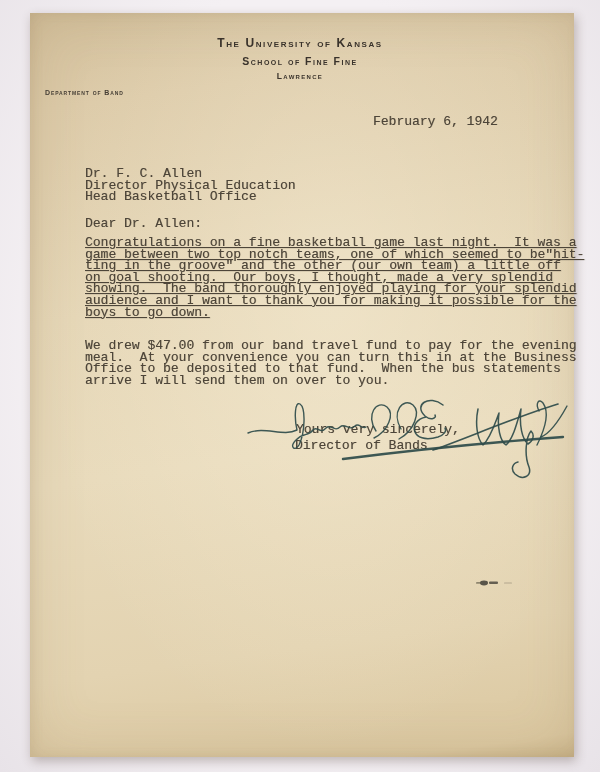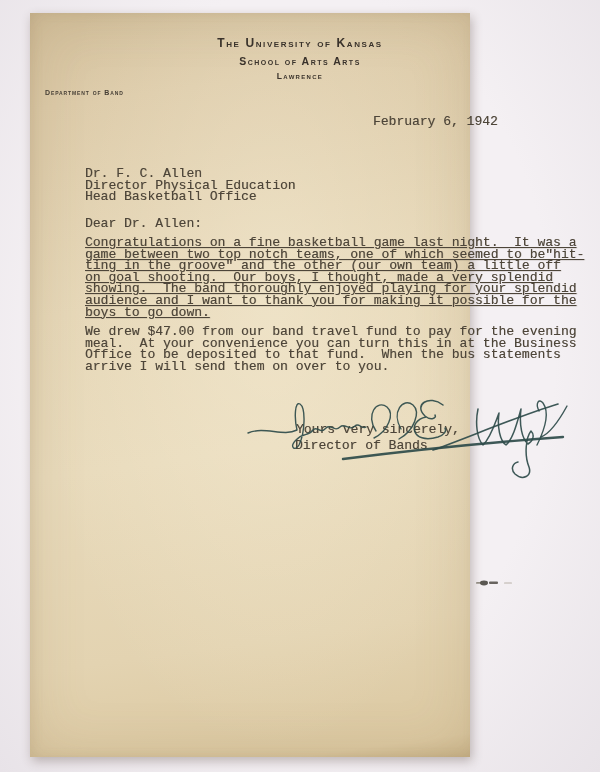--- a/index.html
+++ b/index.html
@@ -6,21 +6,21 @@
     margin: 0; padding: 0;
     width: 600px; height: 772px;
     overflow: hidden;
     background: radial-gradient(ellipse at 50% 45%, #f4f0f3 60%, #e8e3e8 100%);
     font-family: "Liberation Sans", sans-serif;
   }
   .scene { position: relative; width: 600px; height: 772px; }
 
   .paper {
     position: absolute; left: 30px; top: 13px;
-    width: 440px; height: 744px;
+    width: 544px; height: 744px;
     background:
       radial-gradient(ellipse at 55% 38%, rgba(255,248,228,0.35), rgba(255,248,228,0) 70%),
       linear-gradient(172deg, #d3c09c 0%, #dccaa8 12%, #e5d6b6 38%, #e8dabb 58%, #e3d3b1 82%, #dbc8a1 97%, #cdb88e 100%);
     box-shadow:
       2px 4px 10px rgba(70,50,40,0.30),
       inset 0 0 55px rgba(140,110,70,0.18),
       inset 3px 0 12px rgba(120,95,60,0.12);
   }
 
   
@@ -47,21 +47,21 @@
     font-size: 13px;
     line-height: 11.6px;
     color: #4d4539;
     white-space: pre;
     text-shadow: 0.4px 0.3px 0.5px rgba(80,70,55,0.45);
   }
   .date-line   { left: 343px; top: 103px; }
   .recipient   { left: 55px;  top: 155px; }
   .salutation  { left: 55px;  top: 205px; }
   .para1       { left: 55px;  top: 224px; text-decoration: underline; }
-  .para2       { left: 55px;  top: 313px; }
+  .para2       { left: 55px;  top: 327px; }
   .closing     { left: 266px; top: 377px; margin-top: 34px; }
   .sig-title   { left: 265px; top: 427px; z-index: 1; }
 
   
   .signature-svg {
     position: absolute; left: 215px; top: 382px;
     width: 335px; height: 108px;
     z-index: 2;
   }
   .signature-svg path {
@@ -75,21 +75,21 @@
   .smudge-svg { position: absolute; left: 418px; top: 563px; width: 90px; height: 14px; }
 </style>
 </head>
 <body>
 
 <div class="scene">
   <div class="paper">
 
     <div class="letterhead">
       <div class="lh-university">The University of Kansas</div>
-      <div class="lh-school">School of Arts Arts</div>
+      <div class="lh-school">School of Fine Fine</div>
       <div class="lh-city">Lawrence</div>
     </div>
     <div class="lh-dept">Department of Band</div>
 
     <div class="tw date-line">February 6, 1942</div>
 
     <div class="tw recipient">Dr. F. C. Allen
 Director Physical Education
 Head Basketball Office</div>
 

